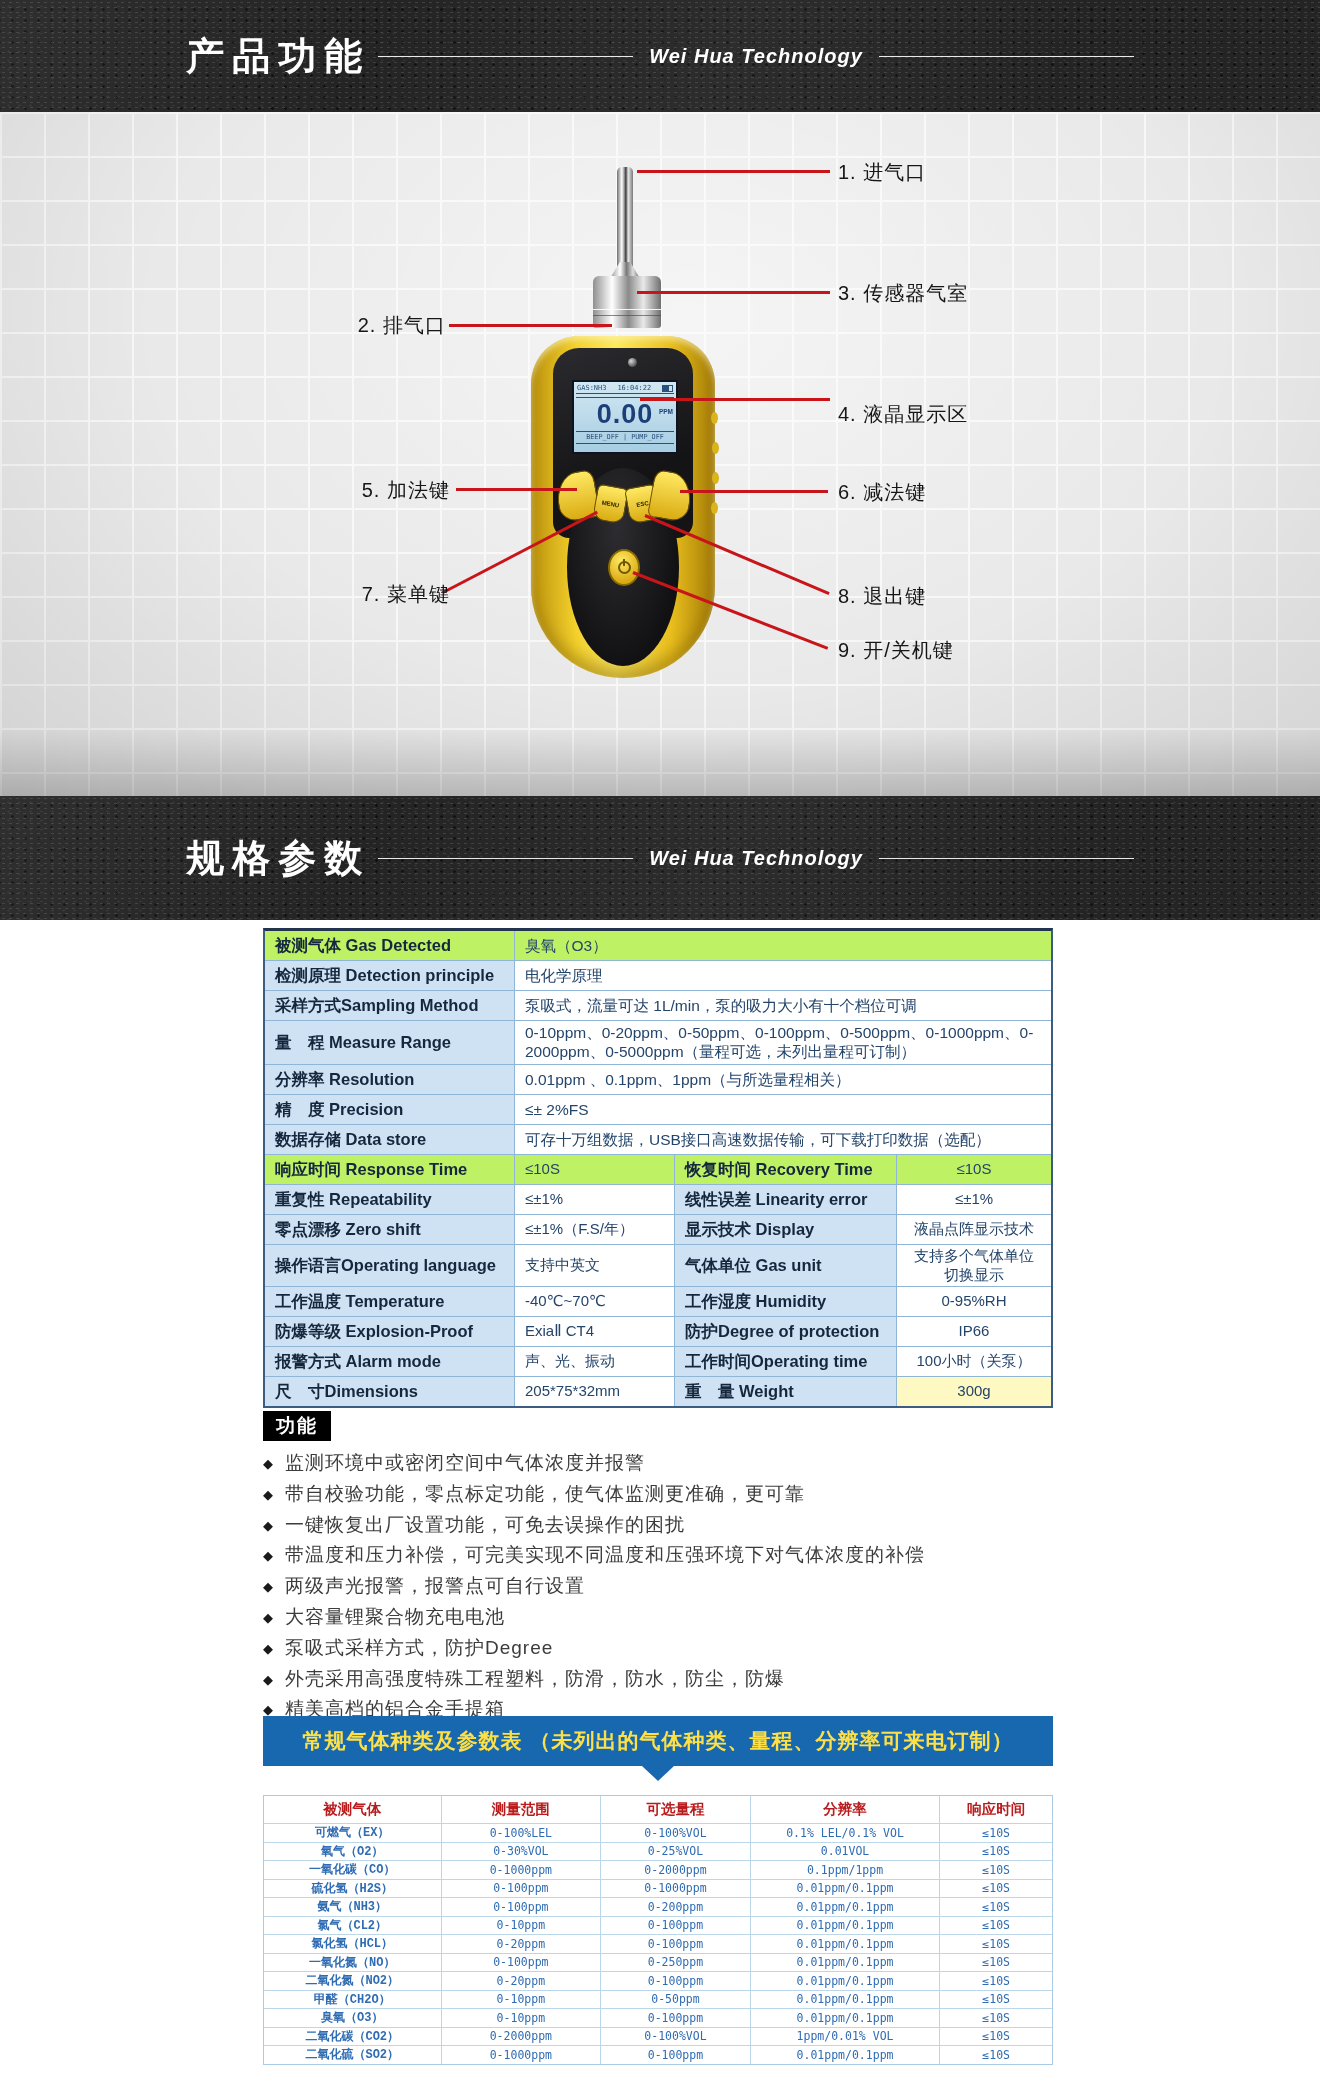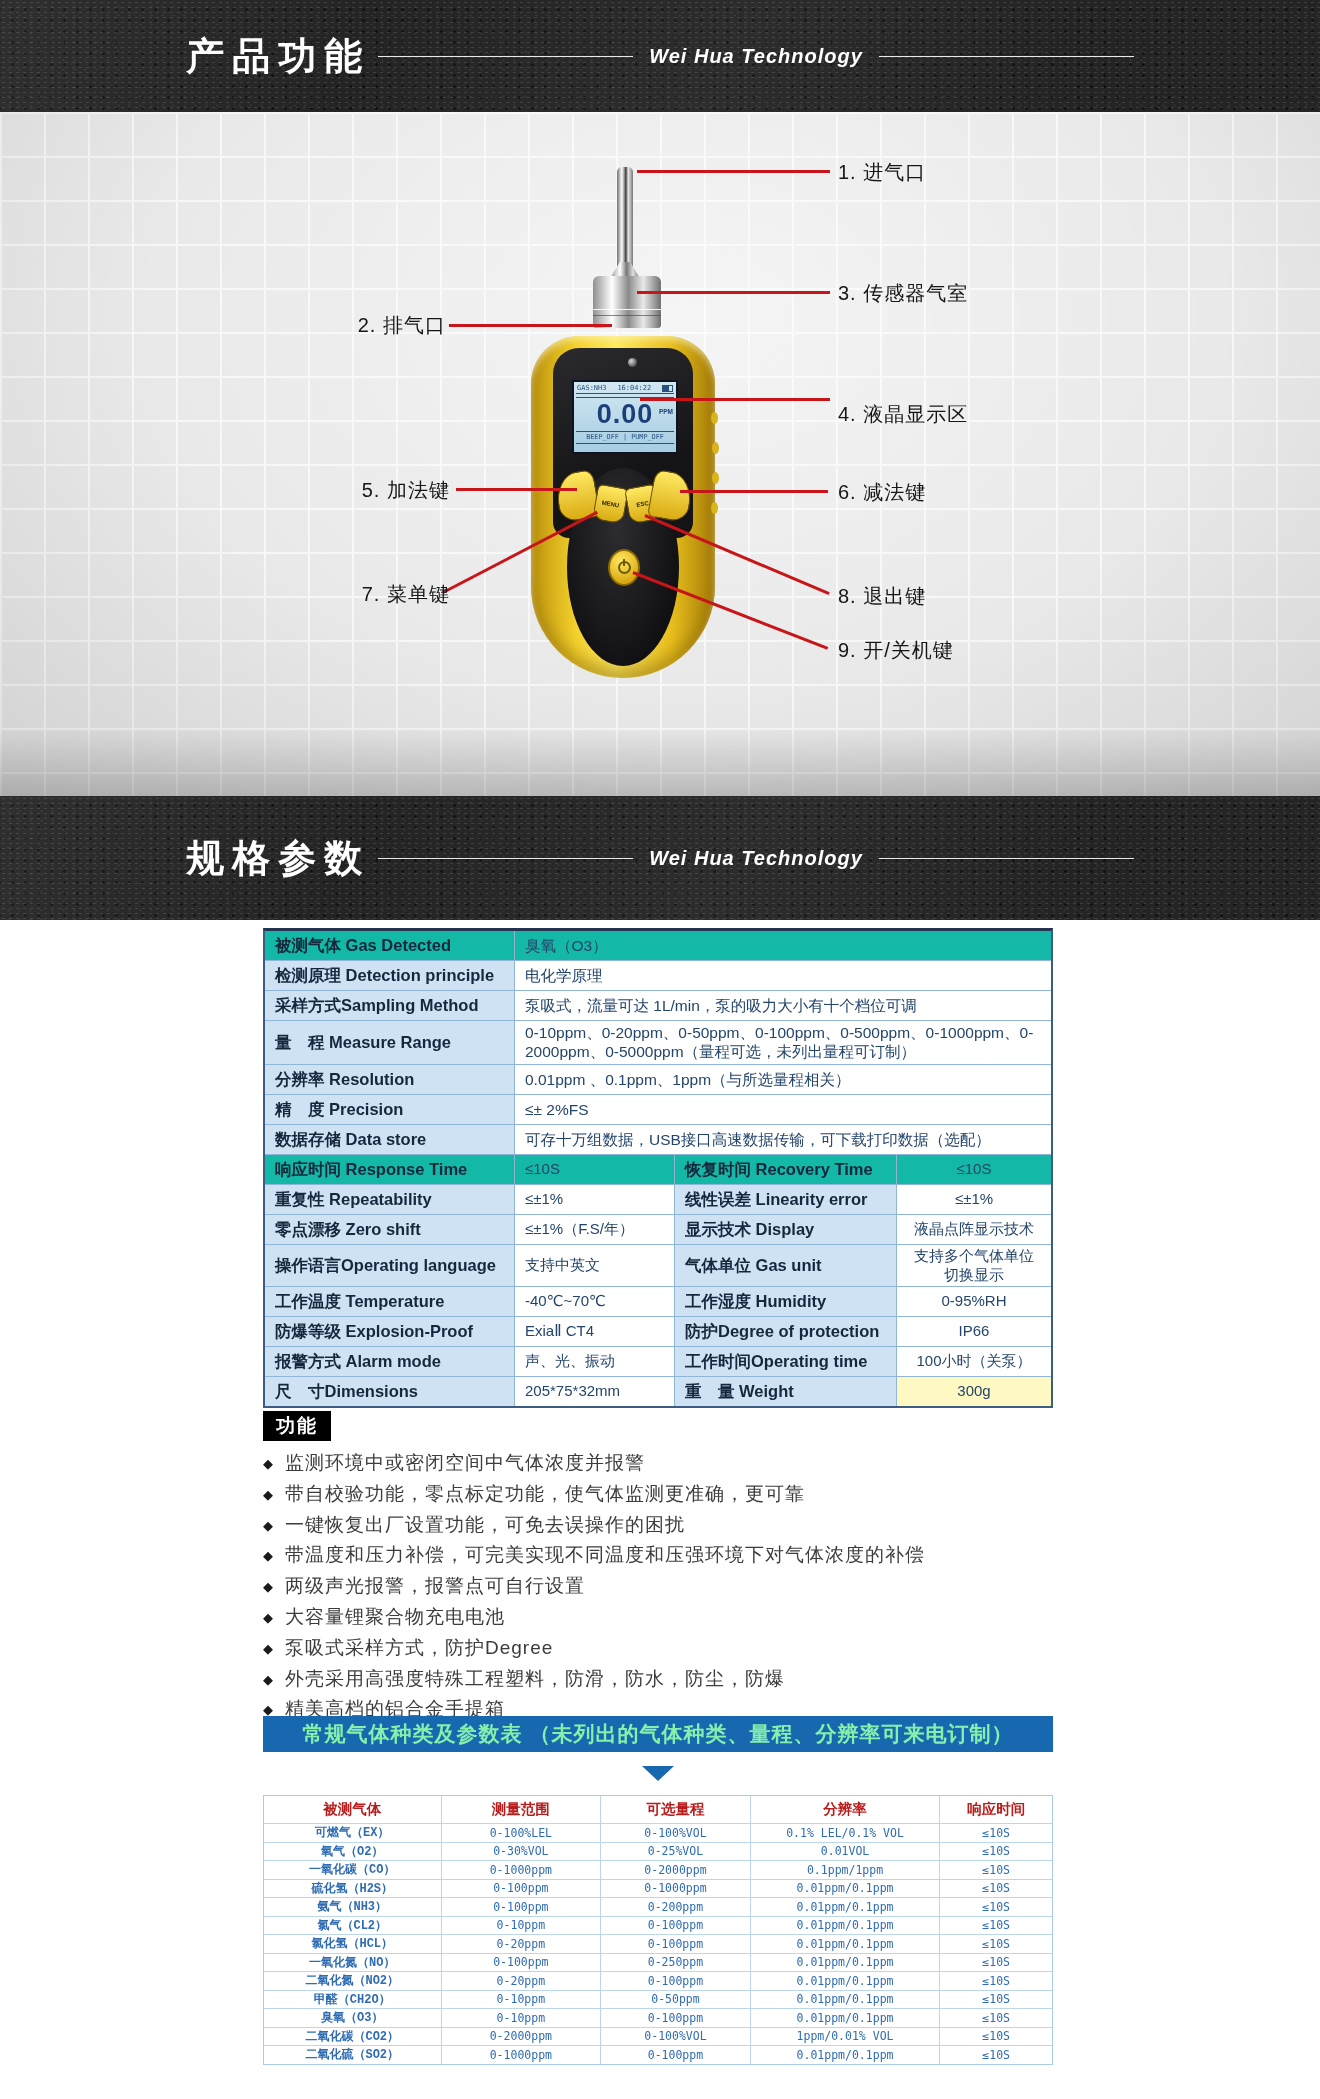--- a/index.html
+++ b/index.html
@@ -113,34 +113,34 @@
         border:2px solid #3c5c82;border-top:3px solid #22344e;background:#fff;}
   .sr{display:flex;border-bottom:1px solid #8fb6d6;min-height:29px;}
   .sr:last-child{border-bottom:none;}
   .sc{display:flex;align-items:center;padding:2px 10px;border-right:1px solid #8fb6d6;
       box-sizing:border-box;line-height:1.25;}
   .sc.l{width:250px;flex-shrink:0;background:#cfe2f4;font-weight:bold;color:#14273d;font-size:16.5px;}
   .sc.l2{width:222px;}
   .sc.v{flex:1;color:#24456b;font-size:15.5px;border-right:none;}
   .sc.v1{width:160px;flex-shrink:0;color:#24456b;font-size:15px;}
   .sc.v2{flex:1;justify-content:center;text-align:center;color:#24456b;font-size:15px;border-right:none;}
-  .sr.tint .sc{background:#14b8a6;}
+  .sr.tint .sc{background:#bef264;}
   .sc.v2t{background:#fef9c3;}
 
   
   .feat{position:absolute;left:263px;top:1411px;}
   .fbadge{display:inline-block;background:#000;color:#fff;font-size:19px;font-weight:bold;
           padding:2px 13px;letter-spacing:2px;}
   .flist{list-style:none;margin:7px 0 0 0;padding:0;}
   .flist li{font-size:19px;color:#3c3c3c;line-height:29.8px;letter-spacing:1px;}
   .flist li::before{content:"◆";font-size:13px;color:#1a1a1a;margin-right:11px;vertical-align:1px;}
 
   
-  .gbanner{position:absolute;left:263px;top:1716px;width:790px;height:36px;background:#1768ae;
-           color:#86efac;display:flex;align-items:center;justify-content:center;
+  .gbanner{position:absolute;left:263px;top:1716px;width:790px;height:50px;background:#1768ae;
+           color:#fde047;display:flex;align-items:center;justify-content:center;
            font-size:21px;font-weight:bold;letter-spacing:1px;}
   .gtri{position:absolute;left:642px;top:1766px;width:0;height:0;
         border-left:16px solid transparent;border-right:16px solid transparent;
         border-top:15px solid #1768ae;}
   .gas{position:absolute;left:263px;top:1795px;width:790px;box-sizing:border-box;
        border:1px solid #a9cbe6;background:#fff;}
   .gr{display:flex;height:17.5px;border-bottom:1px solid #bcd6ea;}
   .gr:last-child{border-bottom:none;}
   .gr.ghead{height:27px;}
   .gc{display:flex;align-items:center;justify-content:center;border-right:1px solid #bcd6ea;

